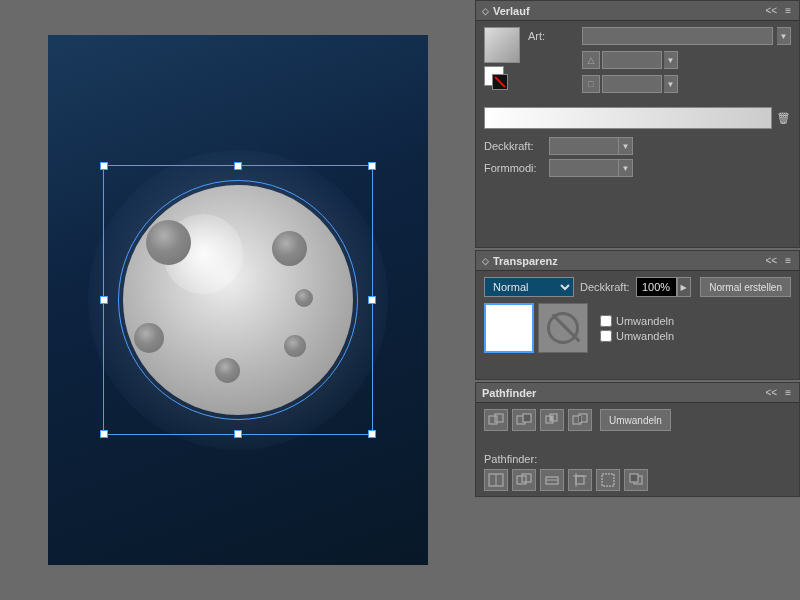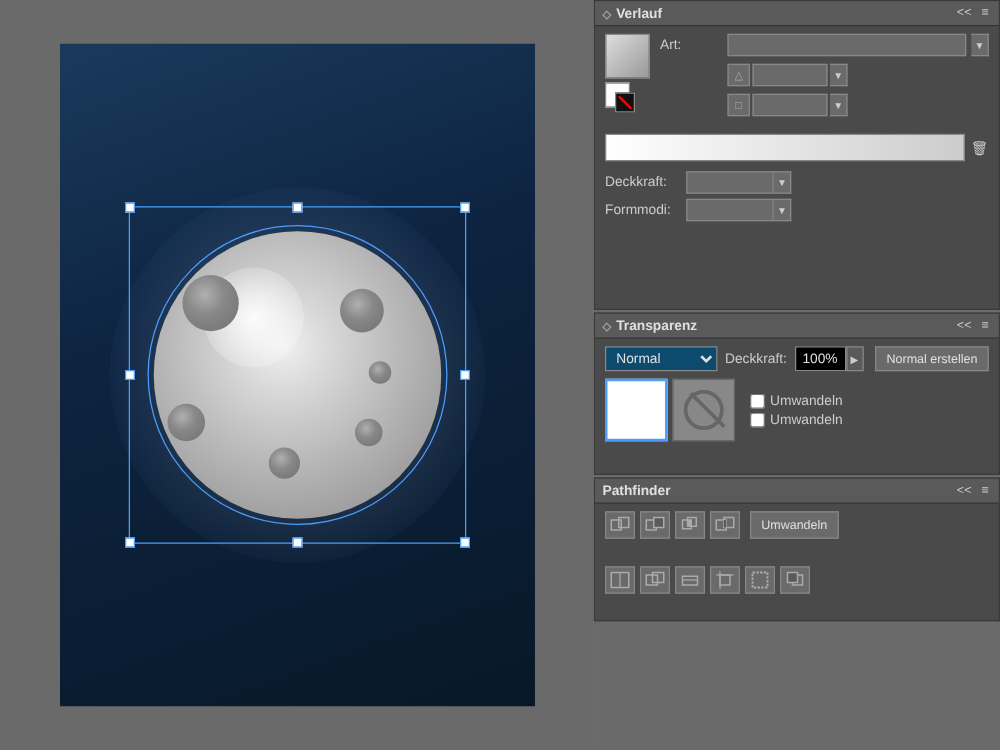--- a/index.html
+++ b/index.html
@@ -596,20 +596,21 @@
         <div class="pf-btn">
           <svg width="16" height="16" viewBox="0 0 16 16">
               <rect x="1" y="4" width="8" height="8" fill="none" stroke="#aaa" stroke-width="1.2"></rect>
               <rect x="7" y="2" width="8" height="8" fill="none" stroke="#aaa" stroke-width="1.2"></rect>
               <rect x="7" y="4" width="2" height="6" fill="#5a5a5a"></rect>
             </svg>
         </div>
         <button class="pf-convert-btn">Umwandeln</button>
       </div>
 
+      <div class="pf-label">Pathfinder:</div>
       <div class="pf-row">
         <div class="pf-btn">
           <svg width="16" height="16" viewBox="0 0 16 16">
               <rect x="1" y="2" width="14" height="12" fill="none" stroke="#aaa" stroke-width="1.2"></rect>
               <line x1="8" y1="2" x2="8" y2="14" stroke="#aaa" stroke-width="1"></line>
             </svg>
         </div>
         <div class="pf-btn">
           <svg width="16" height="16" viewBox="0 0 16 16">
               <rect x="1" y="4" width="9" height="8" fill="none" stroke="#aaa" stroke-width="1.2"></rect>

